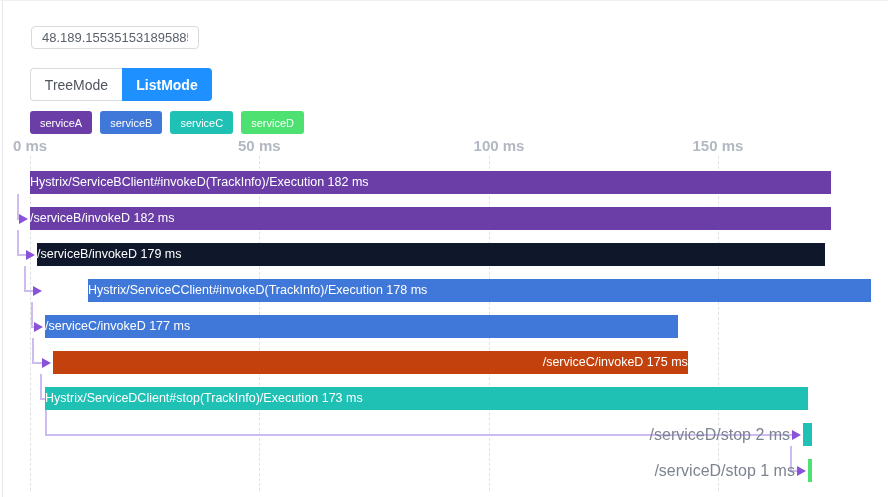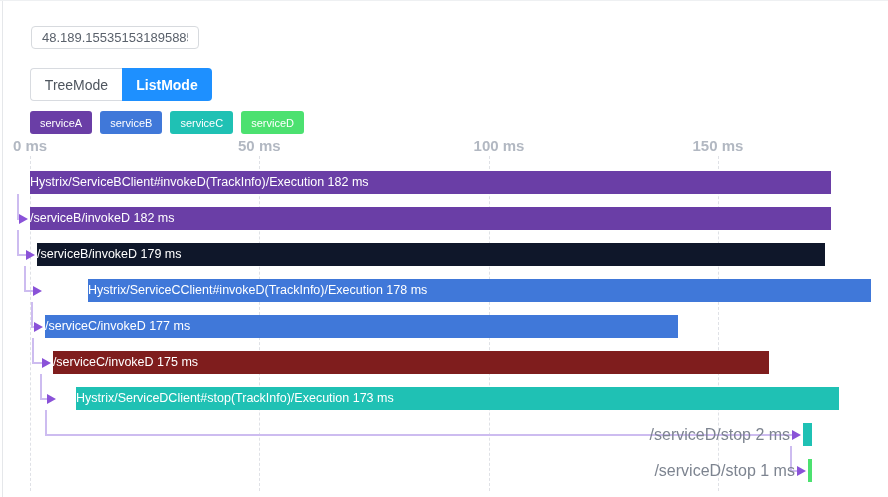--- a/index.html
+++ b/index.html
@@ -70,25 +70,25 @@
       <div class="conn-h" style="left: 17px; top: 252.5px; width: 9.04px;"></div>
       <div class="arrow" style="left: 26.04px; top: 248.5px;"></div>
       <div class="bar" style="left: 44.08px; top: 278px; width: 783.2px; background: rgb(64, 120, 217); margin-left: 44px;">Hystrix/ServiceCClient#invokeD(TrackInfo)/Execution 178 ms</div>
       <div class="conn-v" style="left: 24.04px; top: 265px; height: 25.5px;"></div>
       <div class="conn-h" style="left: 24.04px; top: 288.5px; width: 9.04px;"></div>
       <div class="arrow" style="left: 33.08px; top: 284.5px;"></div>
       <div class="bar" style="left: 44.96px; top: 314px; width: 633px; background: rgb(64, 120, 217);">/serviceC/invokeD 177 ms</div>
       <div class="conn-v" style="left: 31.08px; top: 301px; height: 25.5px;"></div>
       <div class="conn-h" style="left: 31.08px; top: 324.5px; width: 2.88px;"></div>
       <div class="arrow" style="left: 33.96px; top: 320.5px;"></div>
-      <div class="bar" style="left: 52.88px; top: 350px; width: 716px; background: #7f1d1d;">/serviceC/invokeD 175 ms</div>
+      <div class="bar" style="left: 52.88px; top: 350px; width: 635px; background: #c2410c; text-align: right;">/serviceC/invokeD 175 ms</div>
       <div class="conn-v" style="left: 31.96px; top: 337px; height: 25.5px;"></div>
       <div class="conn-h" style="left: 31.96px; top: 360.5px; width: 9.92px;"></div>
       <div class="arrow" style="left: 41.88px; top: 356.5px;"></div>
-      <div class="bar" style="left: 76px; top: 386px; width: 763px; background: rgb(31, 193, 180);">Hystrix/ServiceDClient#stop(TrackInfo)/Execution 173 ms</div>
+      <div class="bar" style="left: 45px; top: 386px; width: 763px; background: rgb(31, 193, 180);">Hystrix/ServiceDClient#stop(TrackInfo)/Execution 173 ms</div>
       <div class="conn-v" style="left: 39.88px; top: 373px; height: 25.5px;"></div>
       <div class="conn-h" style="left: 39.88px; top: 396.5px; width: 7.28px;"></div>
       <div class="arrow" style="left: 47.16px; top: 392.5px;"></div>
       <div class="bar tiny" style="left: 803.08px; top: 422px; width: 8.8px; background: rgb(31, 193, 180);"></div>
       <div class="span-left-label" style="left: 0px; top: 422px; width: 790.08px;">/serviceD/stop 2 ms</div>
       <div class="conn-v" style="left: 45.16px; top: 409px; height: 25.5px;"></div>
       <div class="conn-h" style="left: 45.16px; top: 432.5px; width: 746.92px;"></div>
       <div class="arrow" style="left: 792.08px; top: 428.5px;"></div>
       <div class="bar tiny" style="left: 807.92px; top: 458px; width: 4.4px; background: rgb(76, 225, 112);"></div>
       <div class="span-left-label" style="left: 0px; top: 458px; width: 794.92px;">/serviceD/stop 1 ms</div>

